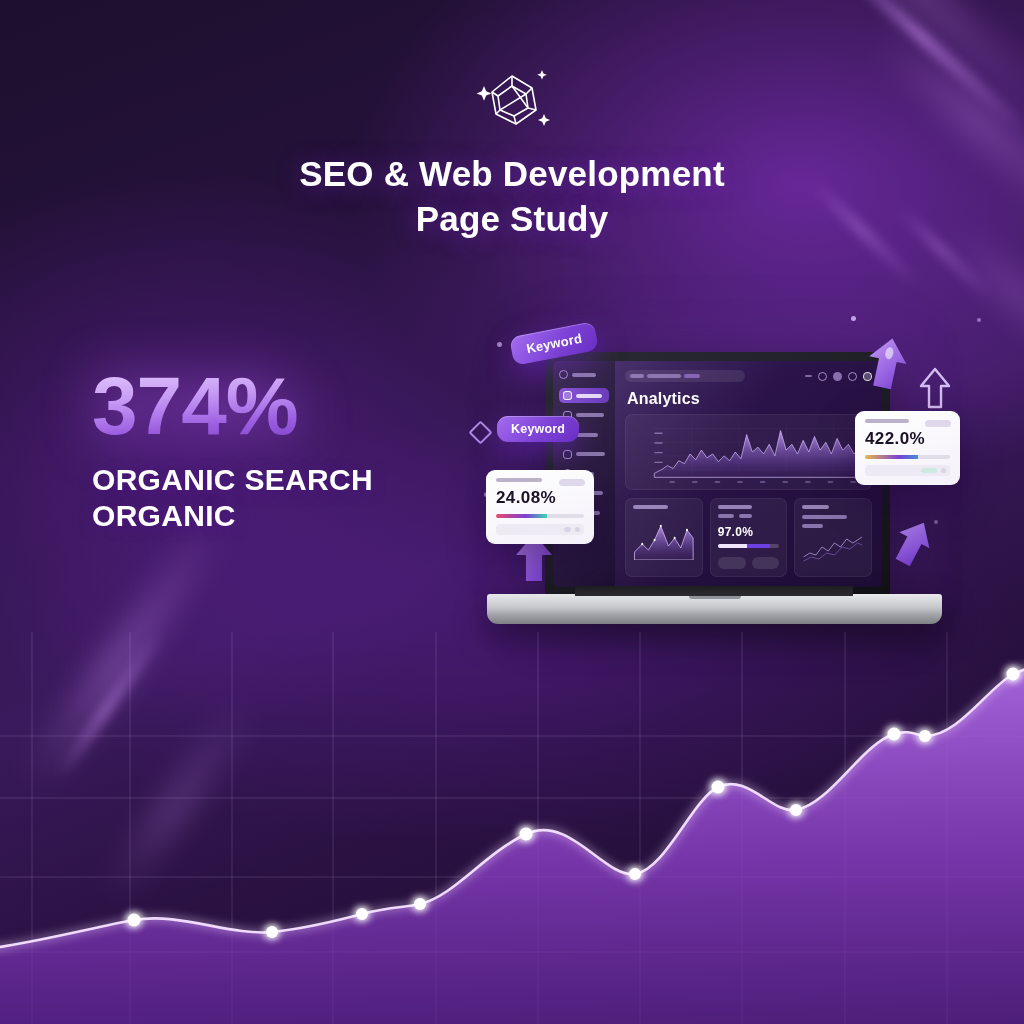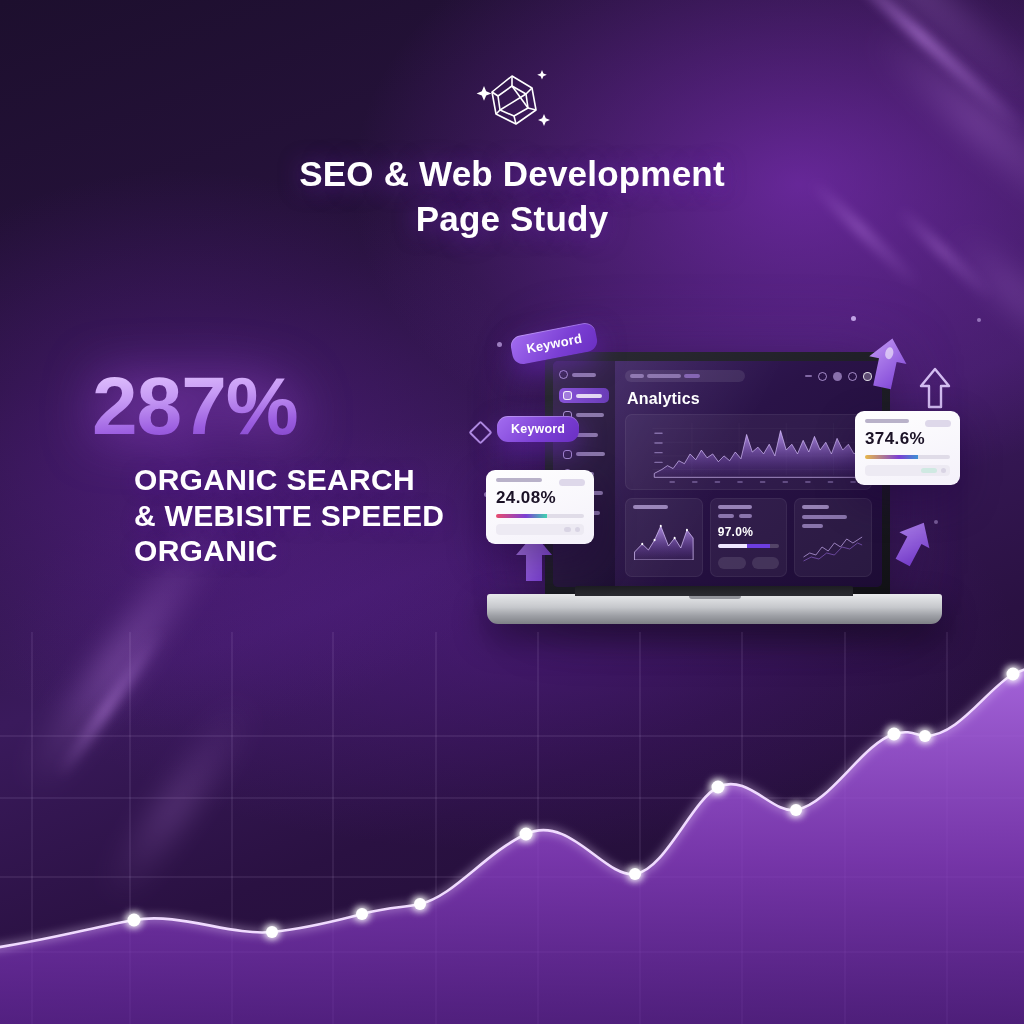--- a/index.html
+++ b/index.html
@@ -34,21 +34,21 @@
   .stat-block { position:absolute; left:92px; top:366px; width:400px; }
   .big-number {
     font-size:82px; font-weight:800; line-height:.98; letter-spacing:-1px;
     background:linear-gradient(175deg,#e7ccff 0%, #c79bf5 38%, #9b5de0 72%, #7c3fc4 100%);
     -webkit-background-clip:text; background-clip:text; color:transparent;
     filter:drop-shadow(0 0 26px rgba(168,85,230,.75));
     display:inline-block;
   }
   .stat-lines { margin-top:16px; color:#ffffff; font-size:30px; font-weight:700; line-height:1.18; letter-spacing:.3px;
                 text-shadow:0 2px 14px rgba(80,20,140,.6); }
-  .stat-lines span { display:block;margin-left:42px; }
+  .stat-lines span { display:block; }
   .stat-sub { margin-top:22px; color:#e6dcf5; font-size:14.5px; font-weight:400; letter-spacing:.15px; }
 
   
   .laptop { position:absolute; left:487px; top:352px; width:455px; height:272px; }
   .lid {
     position:absolute; left:58px; top:0; width:345px; height:245px;
     background:linear-gradient(150deg,#2b2b33 0%,#1b1b22 60%,#121216 100%);
     border-radius:12px 12px 4px 4px; padding:9px 8px 10px 8px;
     box-shadow:0 18px 60px rgba(0,0,0,.55), 0 0 70px rgba(140,60,220,.35);
   }
@@ -171,24 +171,23 @@
       </g>
     </svg>
   </div>
 
   <div class="headline">
     <span>SEO &amp; Web Development</span>
     <span>Page Study</span>
   </div>
 
   <div class="stat-block">
-    <div class="big-number">287%</div>
+    <div class="big-number">374%</div>
     <div class="stat-lines">
       <span>ORGANIC SEARCH</span>
-      <span>&amp; WEBISITE SPEEED</span>
       <span>ORGANIC</span>
     </div>
   </div>
 
   <div class="laptop">
     <div class="lid">
       <div class="screen">
         <div class="dash">
 
           <div class="dash-side">
@@ -395,21 +394,21 @@
     <div class="mcard-track"></div>
     <div class="mcard-foot">
       <div class="foot-chip gray"></div>
       <div class="foot-chip gray" style="width:5px;"></div>
     </div>
   </div>
 
   <div class="metric-card" style="left:855px; top:411px; width:105px;">
     <div class="mcard-label"></div>
     <div class="mcard-pill"></div>
-    <div class="mcard-value">374.6%</div>
+    <div class="mcard-value">422.0%</div>
     <div class="mcard-track" style="background:linear-gradient(90deg,#e8b84b 0%,#7b3fd4 40%,#3f8fd4 62%,#e0dce8 62%,#e0dce8 100%);"></div>
     <div class="mcard-foot">
       <div class="foot-chip"></div>
       <div class="foot-chip gray" style="width:5px;"></div>
     </div>
   </div>
 
   <div class="growth">
     <svg width="1024" height="392" viewBox="0 0 1024 392">
       <defs>

